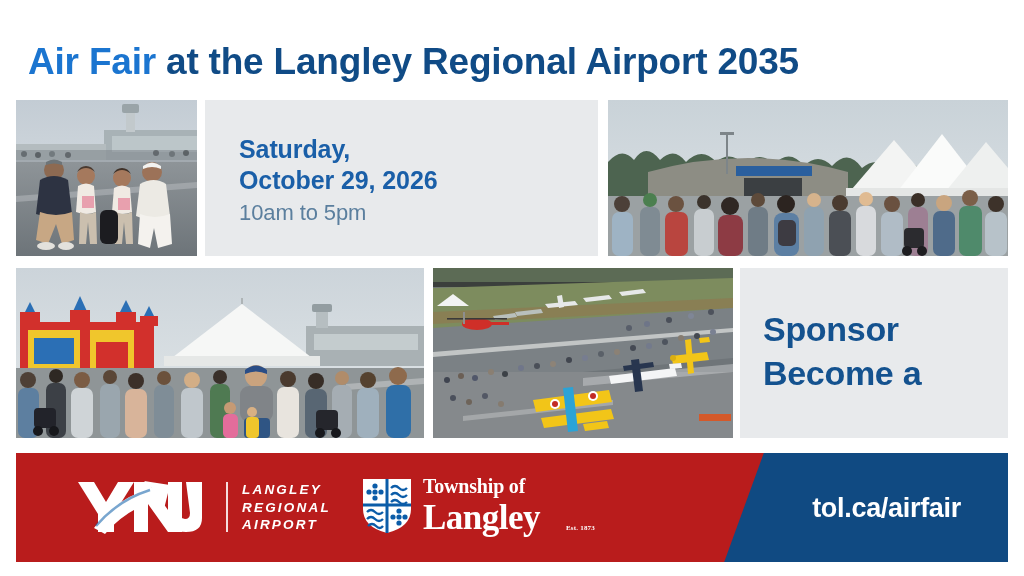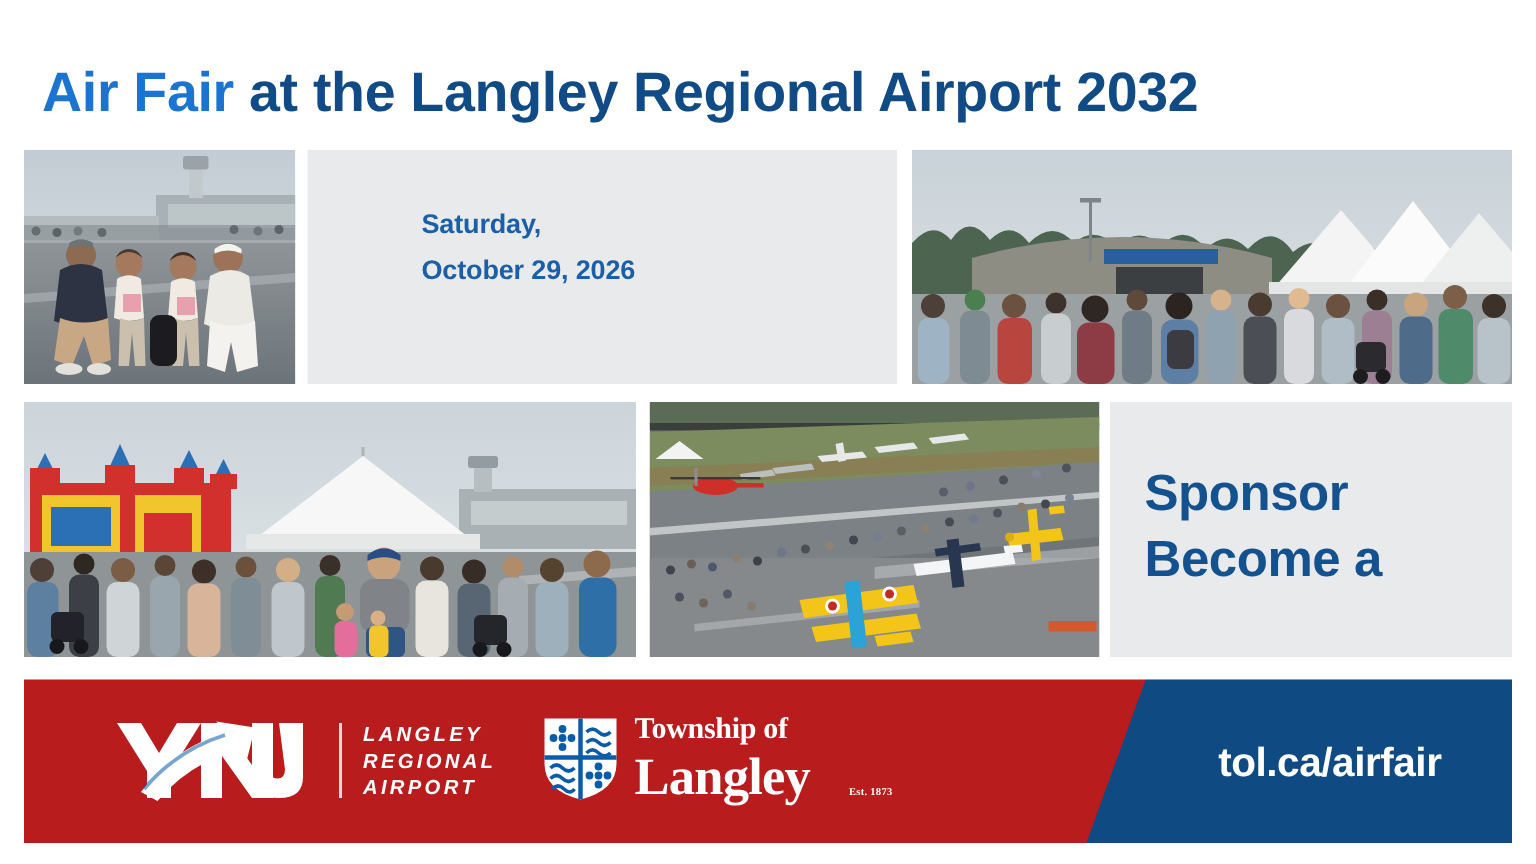--- a/index.html
+++ b/index.html
@@ -22,23 +22,22 @@
   .tile{position:absolute;overflow:hidden;}
   .panel{position:absolute;background:#e8eaec;overflow:hidden;}
 
   
   #photo-family{left:16px;top:100px;width:181px;height:156px;}
   #date-panel{left:205px;top:100px;width:393px;height:156px;}
   #photo-crowd{left:608px;top:100px;width:400px;height:156px;}
 
   .date-inner{position:absolute;left:34px;top:34px;}
   .date-main{
-    font-size:18px;font-weight:bold;color:#1a5fa8;line-height:31px;
+    font-size:25px;font-weight:bold;color:#1a5fa8;line-height:31px;
     letter-spacing:-0.1px;
-    margin-left:42px;
   }
   .date-time{
     font-size:22px;font-weight:normal;color:#5b7f9e;line-height:30px;
     margin-top:2px;letter-spacing:-0.1px;
   }
 
   
   #photo-bouncy{left:16px;top:268px;width:408px;height:170px;}
   #photo-aerial{left:433px;top:268px;width:300px;height:170px;}
   #sponsor-panel{left:740px;top:268px;width:268px;height:170px;}
@@ -98,21 +97,21 @@
   }
 
   svg{display:block;}
 </style>
 </head>
 <body>
 
 <div class="poster">
 
   <div class="title">
-    <span class="hl">Air Fair</span><span> at the Langley Regional Airport 2032</span>
+    <span class="hl">Air Fair</span><span> at the Langley Regional Airport 2035</span>
   </div>
 
   <div class="tile" id="photo-family">
     <svg width="181" height="156" viewBox="0 0 181 156">
       <defs>
         <linearGradient id="skyA" x1="0" y1="0" x2="0" y2="1">
           <stop offset="0" stop-color="#c3ccd4"></stop>
             <stop offset="1" stop-color="#dfe4e7"></stop>
         </linearGradient>
         <linearGradient id="tarmacA" x1="0" y1="0" x2="0" y2="1">
@@ -168,20 +167,21 @@
       <path d="M124 114 q15 6 30 0 l2 30 -14 4 -4 -20 -4 20 -12 -4z" fill="#f4f2ee"></path>
 
       <rect x="84" y="110" width="18" height="34" rx="6" fill="#1c1c20"></rect>
     </svg>
   </div>
 
   <div class="panel" id="date-panel">
     <div class="date-inner">
       <div class="date-main">Saturday,</div>
       <div class="date-main">October 29, 2026</div>
+      <div class="date-time">10am to 5pm</div>
     </div>
   </div>
 
   <div class="tile" id="photo-crowd">
     <svg width="400" height="156" viewBox="0 0 400 156">
       <defs>
         <linearGradient id="skyB" x1="0" y1="0" x2="0" y2="1">
           <stop offset="0" stop-color="#c9d2d8"></stop>
             <stop offset="1" stop-color="#dde3e6"></stop>
         </linearGradient>

